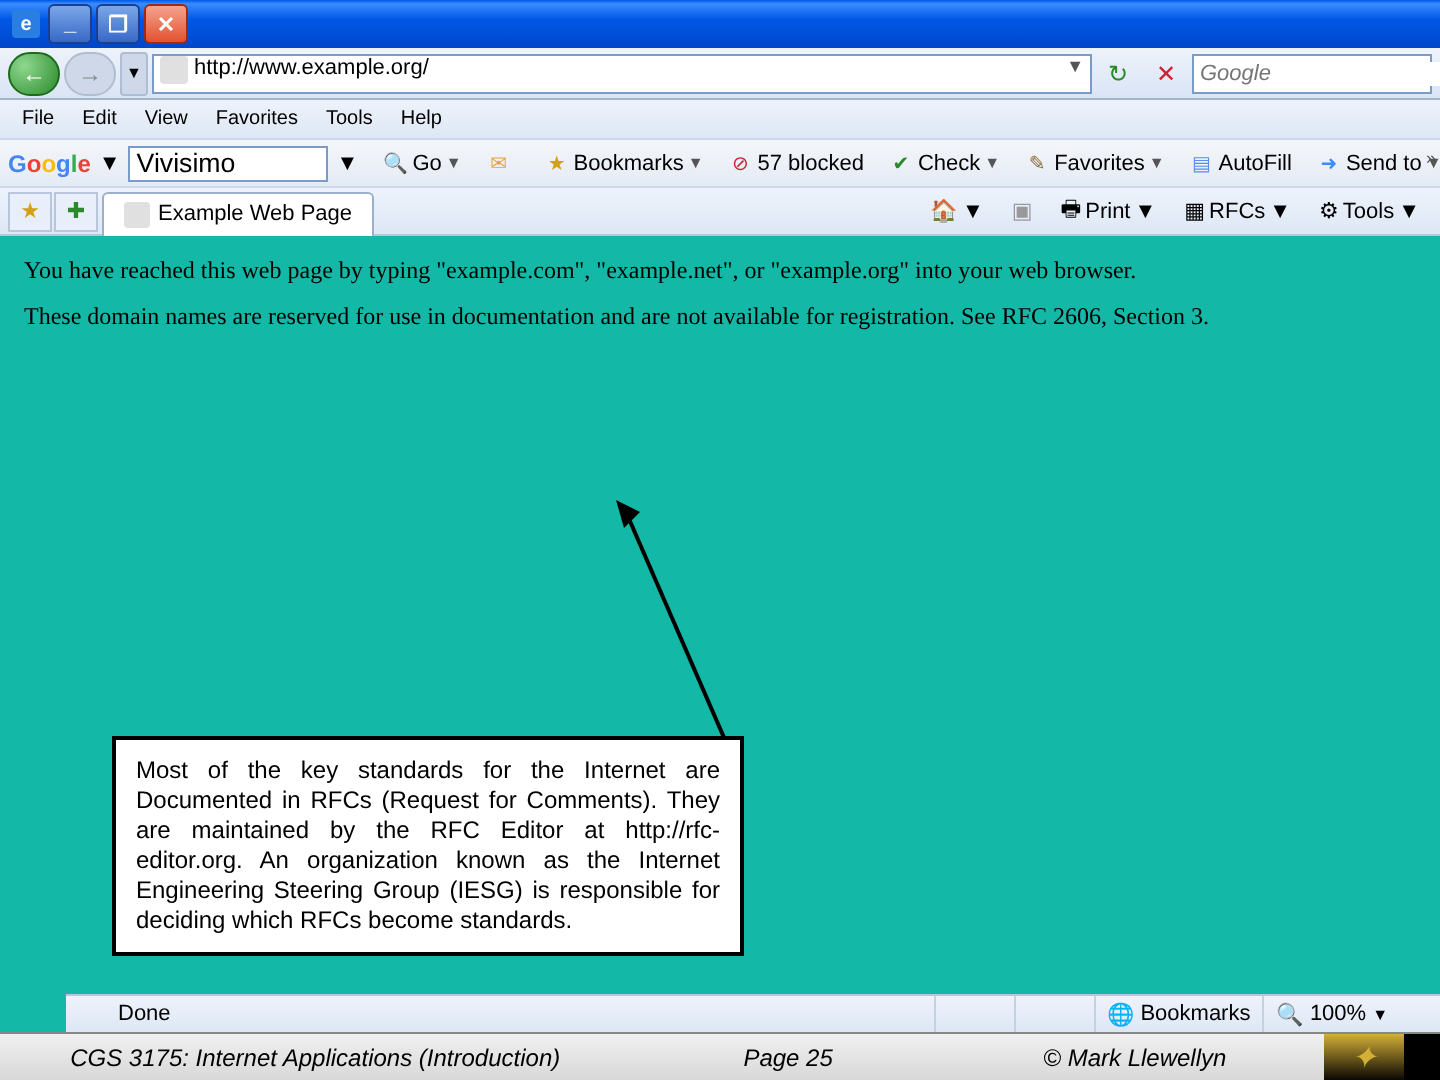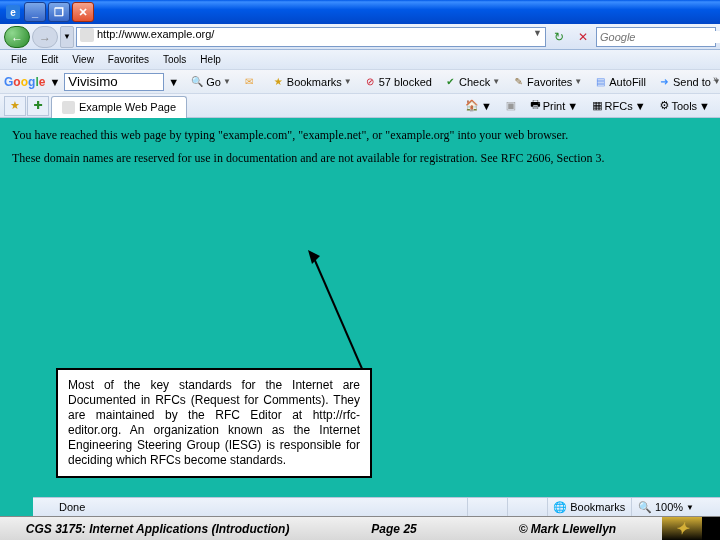--- a/index.html
+++ b/index.html
@@ -62,21 +62,21 @@
 
 
 .arrow { position: absolute; left: 308px; top: 132px; width: 90px; height: 128px; pointer-events: none; }
 
 
 .statusbar { position: absolute; bottom: 24px; left: 0; right: 0; height: 19px; background: linear-gradient(to bottom, #eef3fb, #dde7f5); border-top: 1px solid #b8c6db; display: flex; align-items: center; font-size: 11px; padding: 0 20px; margin-left: 33px; }
 .statusbar .seg { padding: 0 6px; border-left: 1px solid #c5d0e0; height: 100%; display: flex; align-items: center; gap: 3px; }
 .statusbar .seg:first-child { border-left: none; flex: 1; }
 
 
-.footer { position: absolute; bottom: 0; left: 0; right: 0; height: 24px; background: linear-gradient(to bottom, #f0f0f0, #d8d8d8); border-top: 1px solid #888; display: flex; align-items: center; font-family: Arial, sans-serif; font-size: 12px; font-weight: bold; font-style: italic; }
+.footer { position: absolute; bottom: 0; left: 0; right: 0; height: 24px; background: linear-gradient(to bottom, #f0f0f0, #d8d8d8); border-top: 1px solid #888; display: flex; align-items: center; font-family: Arial, sans-serif; font-size: 12px; font-weight: normal; font-style: italic; }
 .footer .fcell { flex: 1; text-align: center; }
 .footer .logo { width: 40px; height: 24px; background: linear-gradient(to bottom, #d4af37, #000); display: flex; align-items: center; justify-content: center; color: #d4af37; font-size: 16px; }
 .footer .end { width: 18px; height: 24px; background: #000; }
 </style>
 </head>
 <body>
 
 <div class="titlebar">
   <span class="ie-icon">e</span>
   <div class="winbtns">

